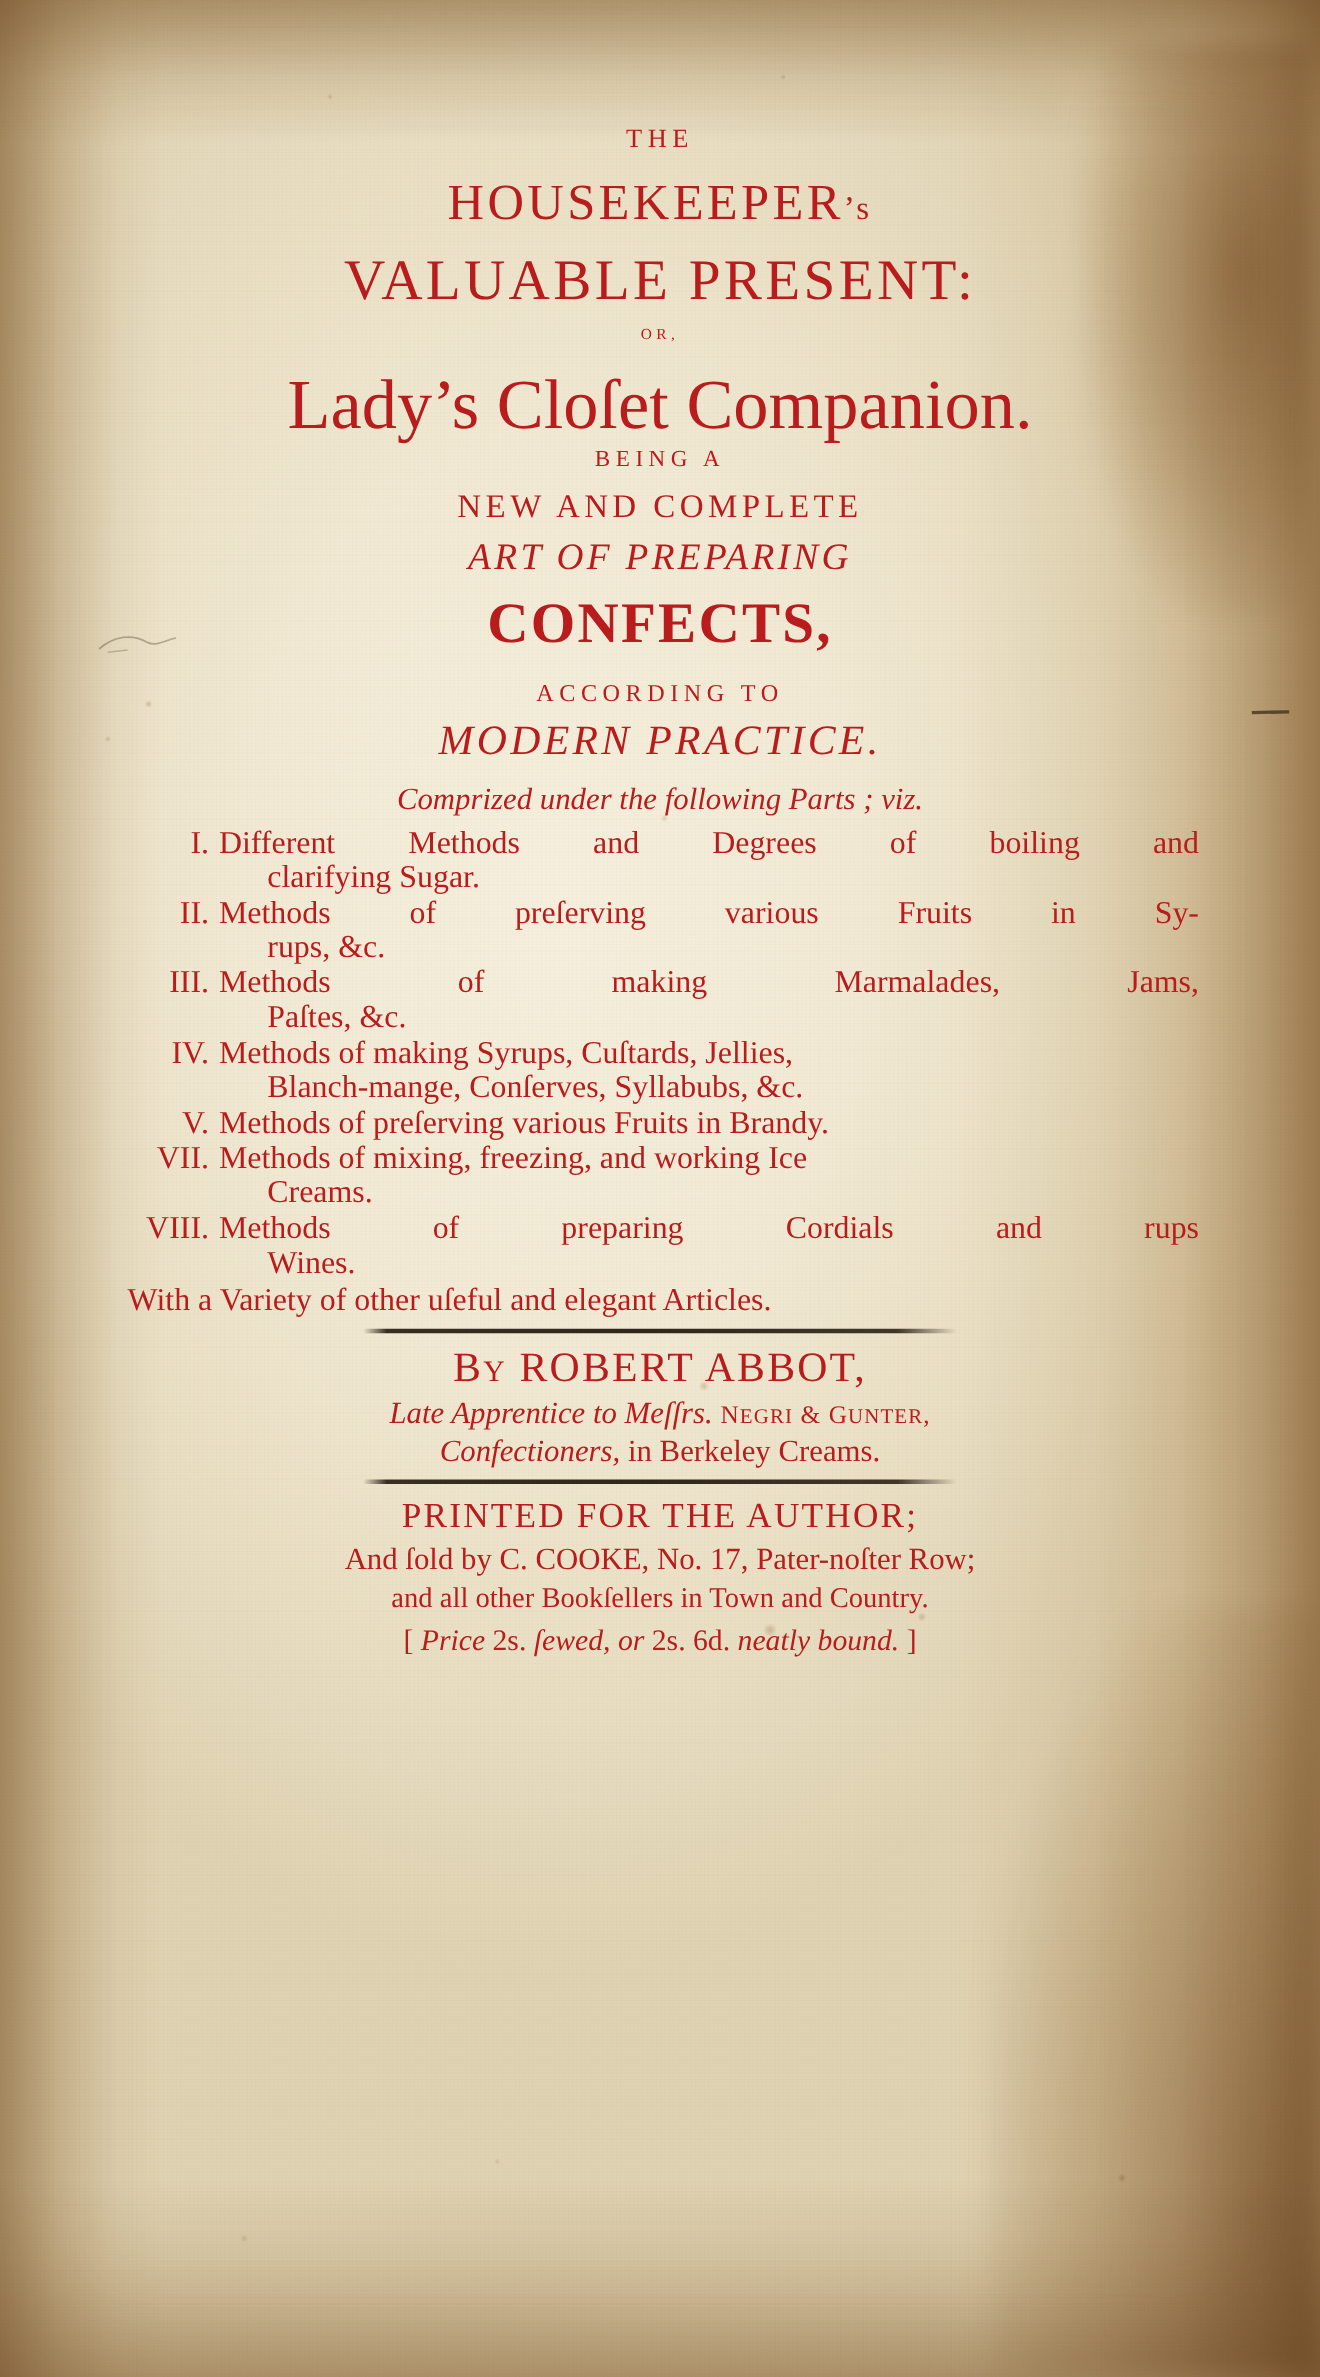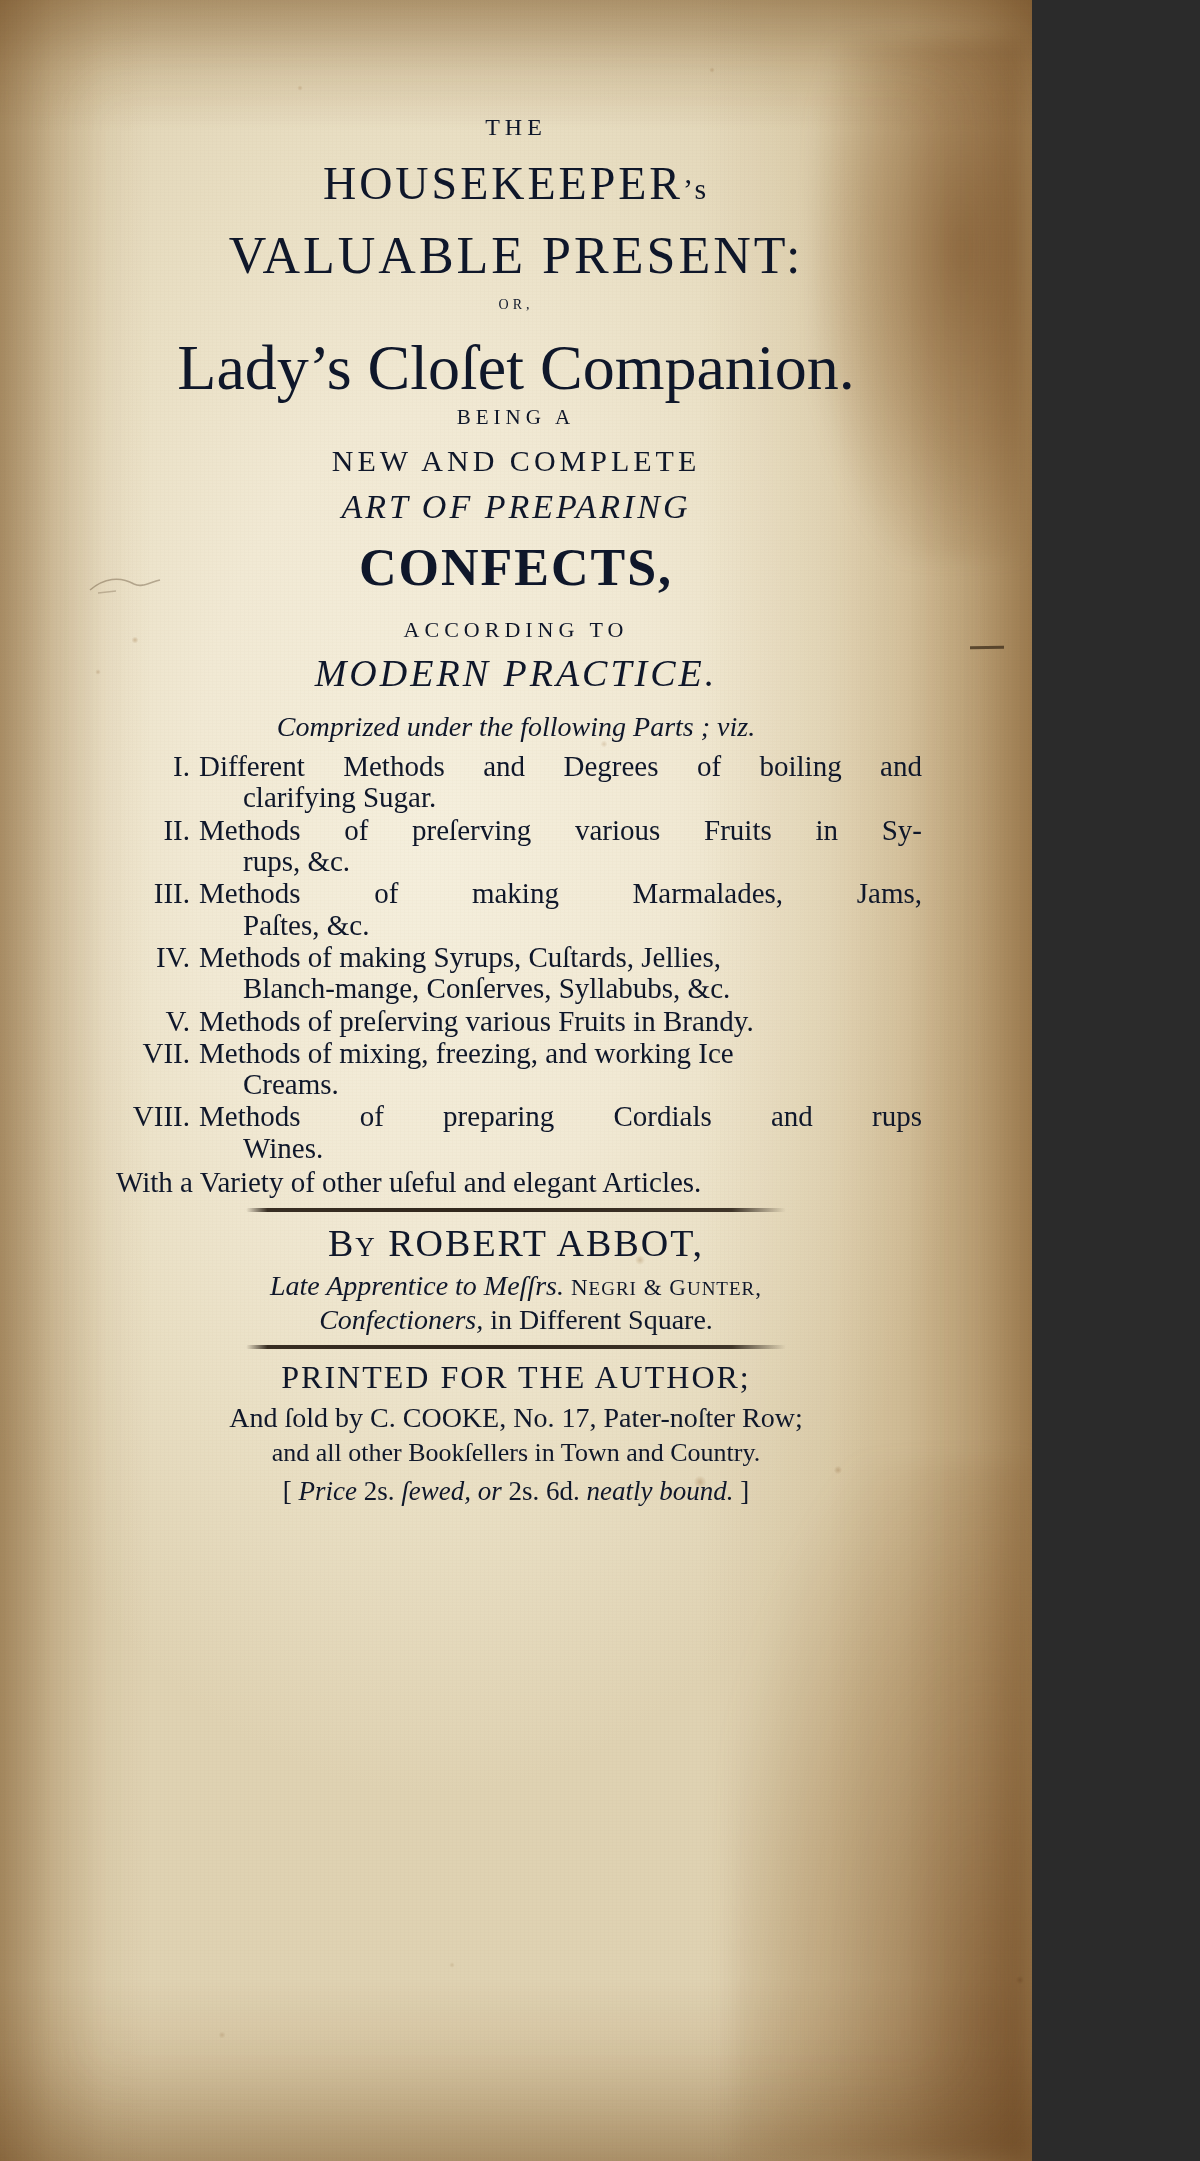--- a/index.html
+++ b/index.html
@@ -3,26 +3,26 @@
 <meta charset="utf-8">
 <title>Title Page</title>
 <style>
   html, body {
     margin: 0;
     padding: 0;
     background: #2b2b2b;
   }
   #page {
     position: relative;
-    width: 1032px;
+    width: 1200px;
     height: 2161px;
     overflow: hidden;
     background: #ddd3bd;
     font-family: "Liberation Serif", "DejaVu Serif", serif;
-    color: #0f172a;
+    color: #b91c1c;
   }
   
   .paper-base {
     position: absolute;
     inset: 0;
     background:
       radial-gradient(ellipse 55% 45% at 42% 38%, #f5efdd 0%, #f1e9d4 42%, #e9dfc4 70%, #dfd2b2 100%);
   }
   .stain-right {
     position: absolute;
@@ -408,21 +408,21 @@
     </div>
 
     <div class="withvar">With a Variety of other uſeful and elegant Articles.</div>
 
     <div class="rule"></div>
 
     <div class="line byrobert"><span>B</span><span class="sc">Y</span><span>&nbsp;</span><span>ROBERT ABBOT,</span></div>
 
     <div class="line lateapp"><span>Late Apprentice to Meſſrs. </span><span class="sc">N</span><span class="sc" style="font-size:19px">EGRI</span><span class="sc"> &amp; </span><span class="sc">G</span><span class="sc" style="font-size:19px">UNTER</span><span class="sc">,</span></div>
 
-    <div class="line confection"><span>Confectioners,</span><span class="rom"> in Different Square.</span></div>
+    <div class="line confection"><span>Confectioners,</span><span class="rom"> in Berkeley Creams.</span></div>
 
     <div class="rule"></div>
 
     <div class="line printed">PRINTED FOR THE AUTHOR;</div>
 
     <div class="line andsold">And ſold by C. COOKE, No. 17, Pater-noſter Row;</div>
 
     <div class="line andall">and all other Bookſellers in Town and Country.</div>
 
     <div class="line price"><span class="rom">[ </span><span>Price </span><span class="rom">2s.</span><span> ſewed,</span><span> or </span><span class="rom">2s. 6d.</span><span> neatly bound.</span><span class="rom"> ]</span></div>

